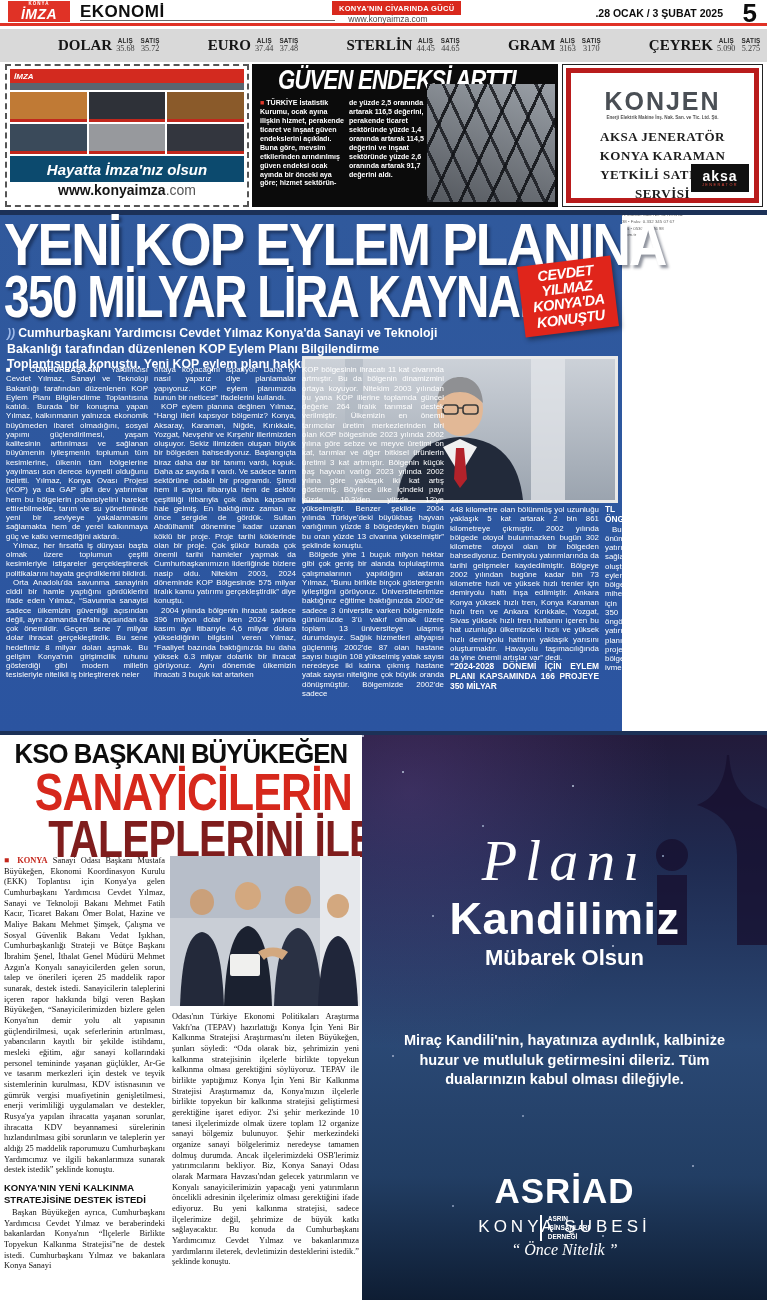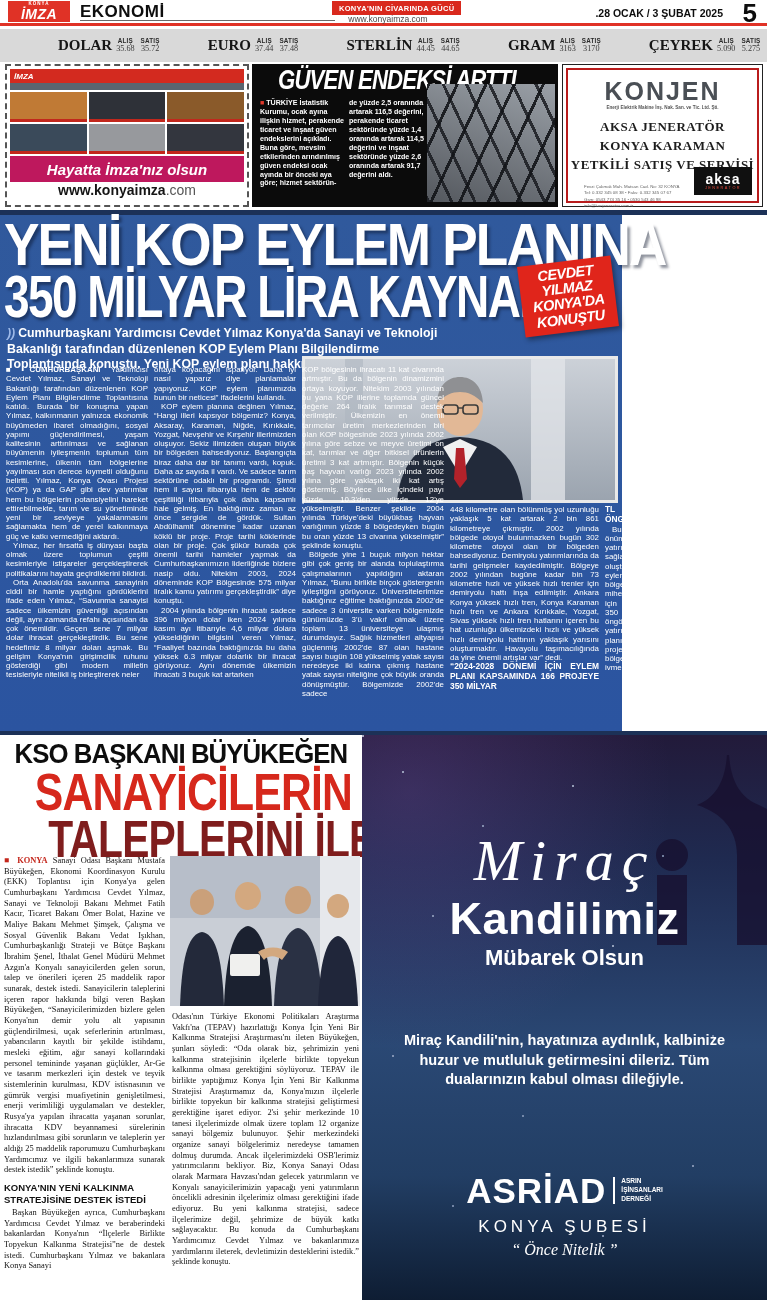--- a/index.html
+++ b/index.html
@@ -39,21 +39,21 @@
   .imza-ad { position:absolute; left:5px; top:64px; width:244px; height:143px;
              border:2px dashed #555; background:#fff; padding:3px; }
   .site-top { height:14px; background:#d32a1f; display:flex; align-items:center; padding:0 4px;
               color:#fff; font-size:8px; font-weight:900; font-style:italic; }
   .site-nav { height:7px; background:#5a6570; }
   .site-grid { height:62px; display:grid; grid-template-columns:1fr 1fr 1fr; grid-template-rows:1fr 1fr;
                gap:2px; margin:2px 0; }
   .site-grid div { border-bottom:3px solid #c2271c; }
   .th1 { background:#c07a35; } .th2 { background:#2e3138; } .th3 { background:#8a5a2a; }
   .th4 { background:#3a4a5a; } .th5 { background:#97999d; } .th6 { background:#33363e; }
-  .site-banner { height:26px; background:#be185d; color:#fff; display:flex; align-items:center;
+  .site-banner { height:26px; background:#0c4a6e; color:#fff; display:flex; align-items:center;
                  justify-content:center; font-size:15px; font-weight:bold; font-style:italic; }
   .site-url { height:20px; display:flex; justify-content:center;
               font-size:14px; color:#151515; }
   .site-url b { font-weight:900; }
   .site-url span { color:#555; }
 
   .guven { position:absolute; left:252px; top:64px; width:306px; height:143px; background:#0b0b0b; color:#fff; }
   .guven-h { position:absolute; left:26px; top:1px; font-size:27px; font-weight:900; font-style:italic;
              letter-spacing:-1px; white-space:nowrap; transform:scaleX(0.82); transform-origin:left; }
   .guven-c1 { position:absolute; left:8px; top:35px; width:85px; font-size:7.1px; line-height:1.26;
@@ -62,21 +62,21 @@
               font-weight:bold; }
   .guven-bullet { color:#e0392b; }
   .guven-photo { position:absolute; right:3px; top:20px; width:128px; height:118px;
     background-image:
       repeating-linear-gradient(115deg, rgba(18,20,24,0.9) 0 3px, transparent 3px 26px),
       repeating-linear-gradient(65deg, rgba(24,26,31,0.85) 0 3px, transparent 3px 21px),
       linear-gradient(200deg,#9aa0a7,#54585e); }
 
   .konjen { position:absolute; left:562px; top:64px; width:201px; height:143px; border:1px solid #222;
             padding:3px; background:#fff; }
-  .konjen-inner { width:100%; height:100%; border:2px solid #b91c1c; text-align:center; padding:9px 2px;
+  .konjen-inner { width:100%; height:100%; border:5px solid #b91c1c; text-align:center; padding:16px 2px;
                   position:relative; }
   .konjen-brand { font-size:25px; font-weight:900; color:#4a4f55; letter-spacing:2px; line-height:1; }
   .konjen-sub { font-size:4.6px; color:#555; font-weight:bold; margin-top:1px; }
   .konjen-lines { font-family:"Liberation Serif", serif; font-weight:bold; font-size:13px;
                   letter-spacing:0.5px; color:#1d1d1d; line-height:1.45; margin-top:8px; }
   .konjen-addr { font-size:4.4px; color:#666; line-height:1.5; margin-top:9px; text-align:left;
                  padding-left:14px; }
   .aksa-box { position:absolute; right:5px; bottom:6px; width:58px; height:28px; background:#101010;
               color:#fff; display:flex; flex-direction:column; align-items:center; justify-content:center;
               line-height:1; }
@@ -145,21 +145,21 @@
   .m-script { position:absolute; top:92px; left:0; width:100%; text-align:center;
               font-family:"Liberation Serif", serif; font-style:italic; font-size:58px;
               letter-spacing:8px; font-weight:normal; }
   .m-bold { position:absolute; top:158px; left:0; width:100%; text-align:center;
             font-size:45px; font-weight:900; letter-spacing:0.5px; }
   .m-sub { position:absolute; top:210px; left:0; width:100%; text-align:center;
            font-size:22px; font-weight:bold; }
   .m-msg { position:absolute; top:296px; left:28px; right:28px; text-align:center;
            font-size:14.5px; font-weight:bold; line-height:1.35; }
   .asriad-row { position:absolute; top:438px; left:0; width:100%; display:flex;
-                justify-content:center; align-items:center; gap:7px; }
+                justify-content:center; align-items:center; gap:7px;flex-direction:column; }
   .asriad { font-size:35px; font-weight:900; letter-spacing:1px; line-height:1; }
   .asriad-side { border-left:2px solid #fff; padding-left:6px; font-size:6.5px; font-weight:bold;
                  line-height:1.35; text-align:left; }
   .m-branch { position:absolute; top:482px; left:0; width:100%; text-align:center;
               font-size:17px; letter-spacing:4px; }
   .m-motto { position:absolute; top:506px; left:0; width:100%; text-align:center;
              font-family:"Liberation Serif", serif; font-style:italic; font-size:16px; }
 </style>
 </head>
 <body>
@@ -416,21 +416,21 @@
   <div class="kso-col kso-c2">
     <p>Odası'nın Türkiye Ekonomi Politikaları Araştırma Vakfı'na (TEPAV) hazırlattığı Konya İçin Yeni Bir Kalkınma Stratejisi Araştırması'nı ileten Büyükeğen, şunları söyledi: “Oda olarak biz, şehrimizin yeni kalkınma stratejisinin ilçelerle birlikte topyekun kalkınma olması gerektiğini söylüyoruz. TEPAV ile birlikte yaptığımız Konya İçin Yeni Bir Kalkınma Stratejisi Araştırmamız da, Konya'mızın ilçelerle birlikte topyekun bir kalkınma stratejisi geliştirmesi gerektiğine işaret ediyor. 2'si şehir merkezinde 10 tanesi ilçelerimizde olmak üzere toplam 12 organize sanayi bölgemiz bulunuyor. Şehir merkezindeki organize sanayi bölgelerimiz neredeyse tamamen dolmuş durumda. Ancak ilçelerimizdeki OSB'lerimiz yatırımcılarını bekliyor. Biz, Konya Sanayi Odası olarak Marmara Havzası'ndan gelecek yatırımların ve Konyalı sanayicilerimizin yapacağı yeni yatırımların öncelikli adresinin ilçelerimiz olması gerektiğini ifade ediyoruz. Bu yeni kalkınma stratejisi, sadece ilçelerimize değil, şehrimize de büyük katkı sağlayacaktır. Bu konuda da Cumhurbaşkanı Yardımcımız Cevdet Yılmaz ve bakanlarımıza yardımlarını ileterek, devletimizin desteklerini istedik.” şeklinde konuştu.</p>
   </div>
 
   <div class="mirac">
     <svg style="position:absolute; right:0; top:0;" width="230" height="210" viewBox="0 0 230 210">
       <path d="M230,0 L230,210 L200,210 L200,120 C200,95 185,78 160,70 C180,62 188,45 190,20 L192,20 C194,45 202,62 222,70 L230,74 Z M150,210 L150,140 L120,140 L120,210 Z" fill="#170f2e" opacity="0.75"></path>
       <circle cx="135" cy="120" r="16" fill="#170f2e" opacity="0.75"></circle>
     </svg>
     <div class="stars"></div>
-    <div class="m-script">Miraç</div>
+    <div class="m-script">Planı</div>
     <div class="m-bold">Kandilimiz</div>
     <div class="m-sub">Mübarek Olsun</div>
     <div class="m-msg">Miraç Kandili'nin, hayatınıza aydınlık, kalbinize huzur ve mutluluk getirmesini dileriz.  Tüm dualarınızın kabul olması dileğiyle.</div>
     <div class="asriad-row">
       <span class="asriad">ASRİAD</span>
       <span class="asriad-side pre">ASRIN
 İŞİNSANLARI
 DERNEĞİ</span>
     </div>
     <div class="m-branch">KONYA ŞUBESİ</div>

